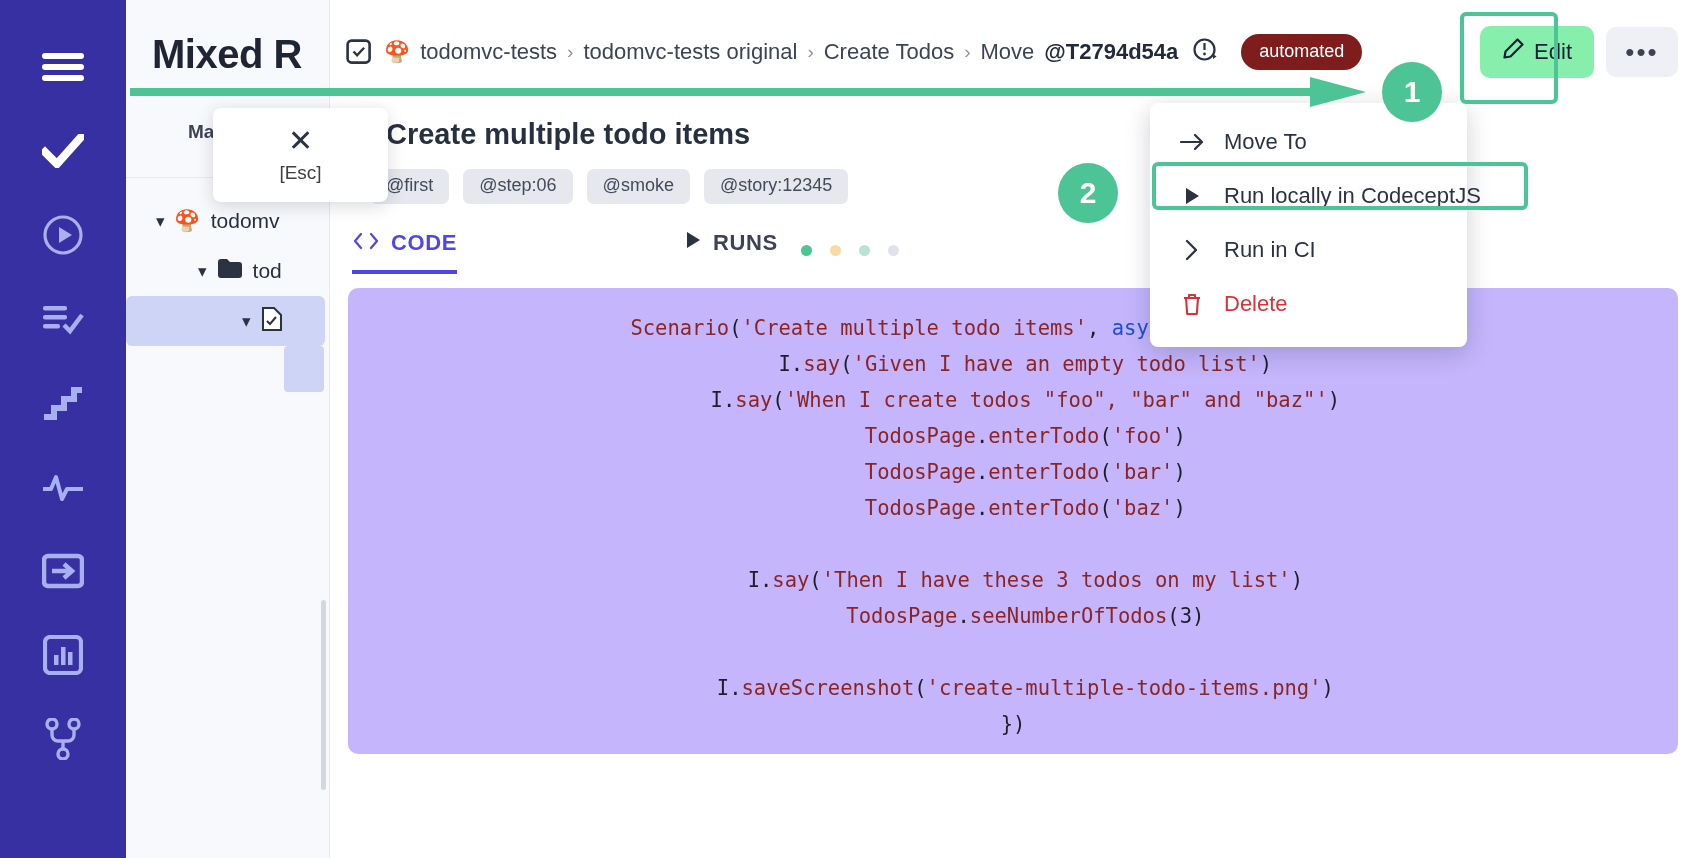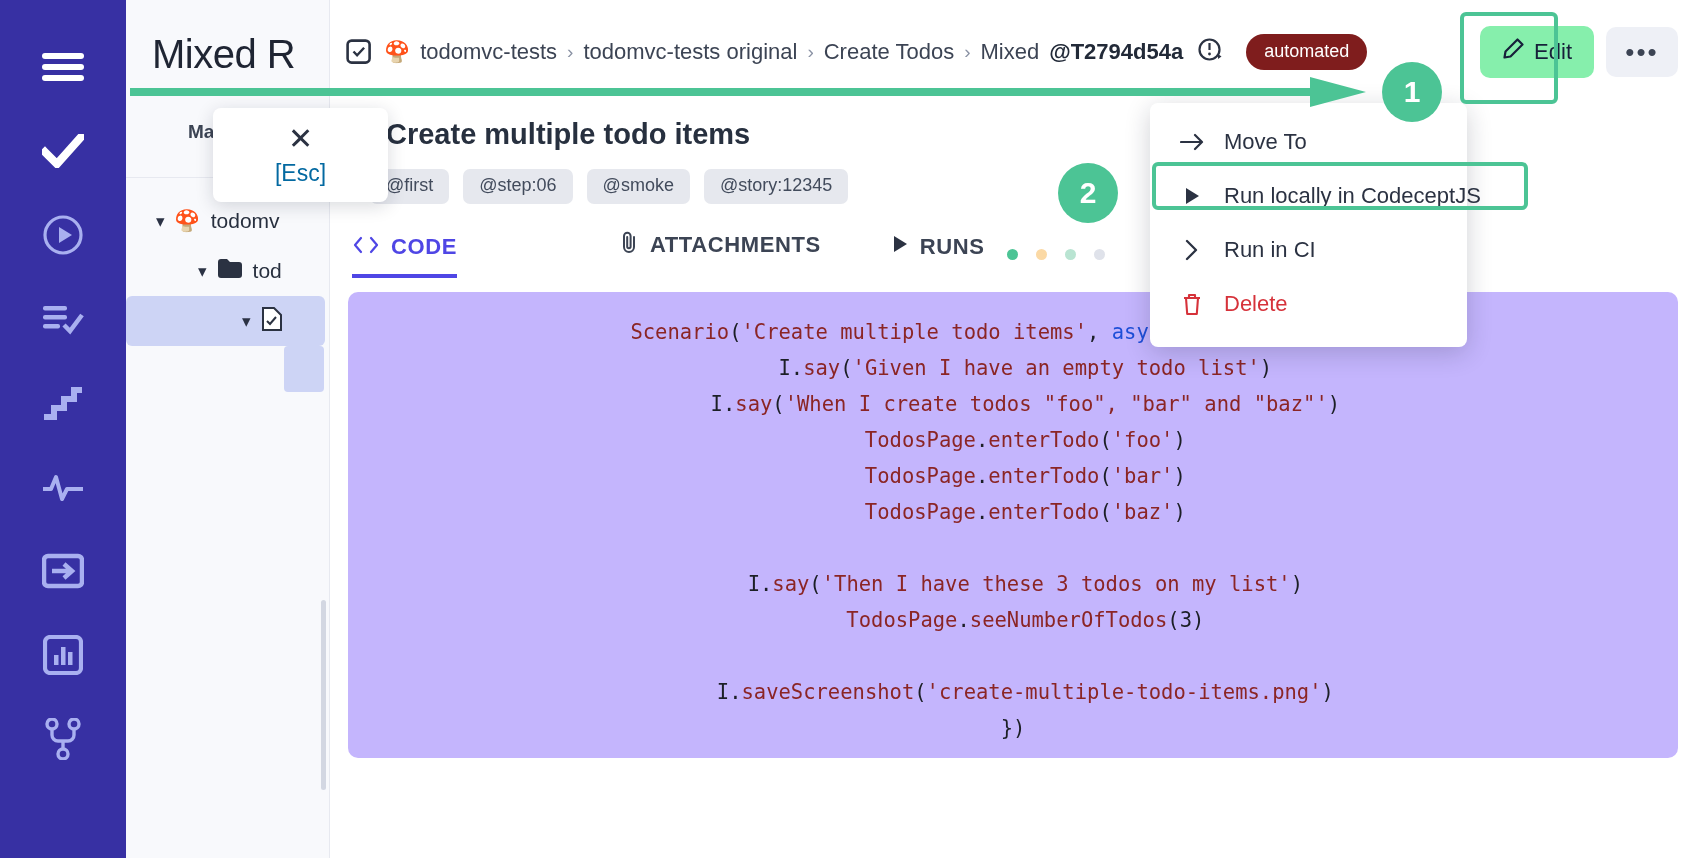--- a/index.html
+++ b/index.html
@@ -24,21 +24,21 @@
 
   
   .left-panel {
     position: absolute; left: 126px; top: 0;
     width: 204px; height: 858px;
     background: #f8f9fc;
     border-right: 1px solid #e7e9f0;
     overflow: hidden;
   }
   .panel-title {
-    font-size: 40px; font-weight: normal; color: #1f2533;
+    font-size: 40px; font-weight: bold; color: #1f2533;
     padding: 32px 0 0 26px; white-space: nowrap; letter-spacing: -0.5px;
   }
   .panel-sub {
     font-size: 19px; font-weight: bold; color: #3c4454;
     padding: 44px 0 0 62px; white-space: nowrap;
   }
   .panel-divider { margin-top: 34px; border-top: 1px solid #e7e9f0; }
   .tree { padding-top: 18px; }
   .tree-row {
     display: flex; align-items: center; gap: 10px;
@@ -164,21 +164,21 @@
 
   
   .esc-card {
     position: absolute; left: 213px; top: 108px;
     width: 175px; height: 94px; background: #fff;
     border-radius: 8px; box-shadow: 0 4px 18px rgba(20,25,45,.16);
     display: flex; flex-direction: column; align-items: center;
     justify-content: center; gap: 6px; z-index: 50;
   }
   .esc-x { font-size: 30px; color: #2b3242; line-height: 1; }
-  .esc-lbl { font-size: 23px; color: #0369a1; }
+  .esc-lbl { font-size: 19px; color: #404040; }
 </style>
 </head>
 <body>
 
 <div id="root">
 
   <div class="rail">
     <div class="rail-icon">
       <svg width="46" height="30" viewBox="0 0 46 30">
           <rect x="2" y="1" width="42" height="6" rx="3" fill="#fff"></rect>
@@ -284,21 +284,21 @@
           </svg>
       </span>
       <div class="crumbs">
         <span class="emoji">🍄</span>
         <span class="crumb">todomvc-tests</span>
         <span class="crumb-sep">›</span>
         <span class="crumb">todomvc-tests original</span>
         <span class="crumb-sep">›</span>
         <span class="crumb">Create Todos</span>
         <span class="crumb-sep">›</span>
-        <span>Mixed</span>
+        <span>Move</span>
         <span class="crumb-id">@T2794d54a</span>
         <span class="hist-icon">
           <svg width="27" height="27" viewBox="0 0 27 27">
               <circle cx="12.5" cy="13.5" r="10" stroke="#2b3242" stroke-width="2.2" fill="none"></circle>
               <path d="M12.5 7v7" stroke="#2b3242" stroke-width="2.2"></path>
               <circle cx="12.5" cy="18" r="1.4" fill="#2b3242"></circle>
               <path d="M21 18l3.5 2.5-3.5 2.5" fill="#2b3242"></path>
             </svg>
         </span>
         <span class="badge-auto">automated</span>
@@ -333,28 +333,20 @@
     <div class="tabs">
       <div class="tab active">
         <span>
           <svg width="28" height="18" viewBox="0 0 28 18">
               <path d="M9 2 L3 9 L9 16 M19 2 L25 9 L19 16" stroke="#4f46e5" stroke-width="2.2" fill="none" stroke-linecap="round" stroke-linejoin="round"></path>
             </svg>
         </span>
         <span>CODE</span>
       </div>
       <div class="tab-gap"></div>
-      <div class="tab">
-        <span>
-          <svg width="18" height="24" viewBox="0 0 18 24">
-              <path d="M13 7v10a5 5 0 0 1-10 0V6a3.3 3.3 0 0 1 6.6 0v10.5a1.7 1.7 0 0 1-3.4 0V7" stroke="#3c4454" stroke-width="2" fill="none" stroke-linecap="round"></path>
-            </svg>
-        </span>
-        <span>ATTACHMENTS</span>
-      </div>
       <div class="tab-gap2"></div>
       <div class="tab">
         <span>
           <svg width="18" height="20" viewBox="0 0 18 20">
               <path d="M3 2 L16 10 L3 18 Z" fill="#2b3242"></path>
             </svg>
         </span>
         <span>RUNS</span>
       </div>
       <div class="run-dots">

